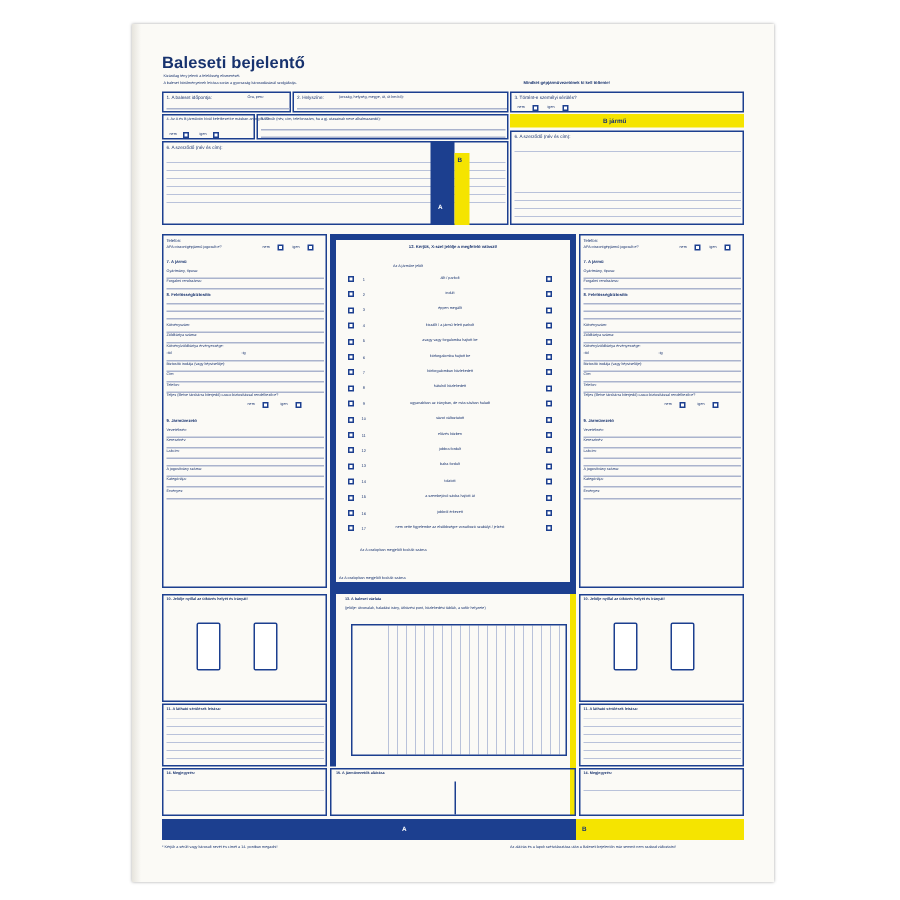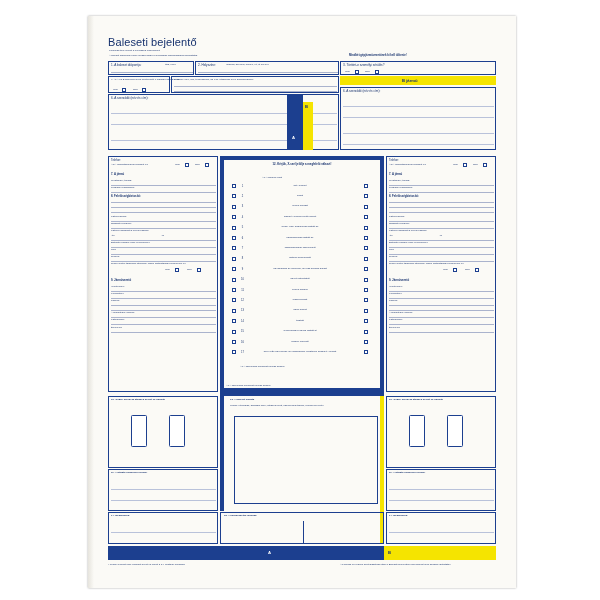--- a/index.html
+++ b/index.html
@@ -72,21 +72,21 @@
   .blue { background: #1c3f8f; }
   .yellow { background: #f5e400; }
   .bandLabel {
     position: absolute;
     font-size: 4.2px;
     font-weight: bold;
   }
   .headTitle {
     position: absolute;
     font-size: 11px;
-    font-weight: normal;
+    font-weight: bold;
     color: #17326e;
     letter-spacing: 0.1px;
   }
   .chk {
     position: absolute;
     width: 4px; height: 4px;
     border: 0.5px solid #1c3f8f;
     box-sizing: border-box;
     background: #ffffff;
   }

